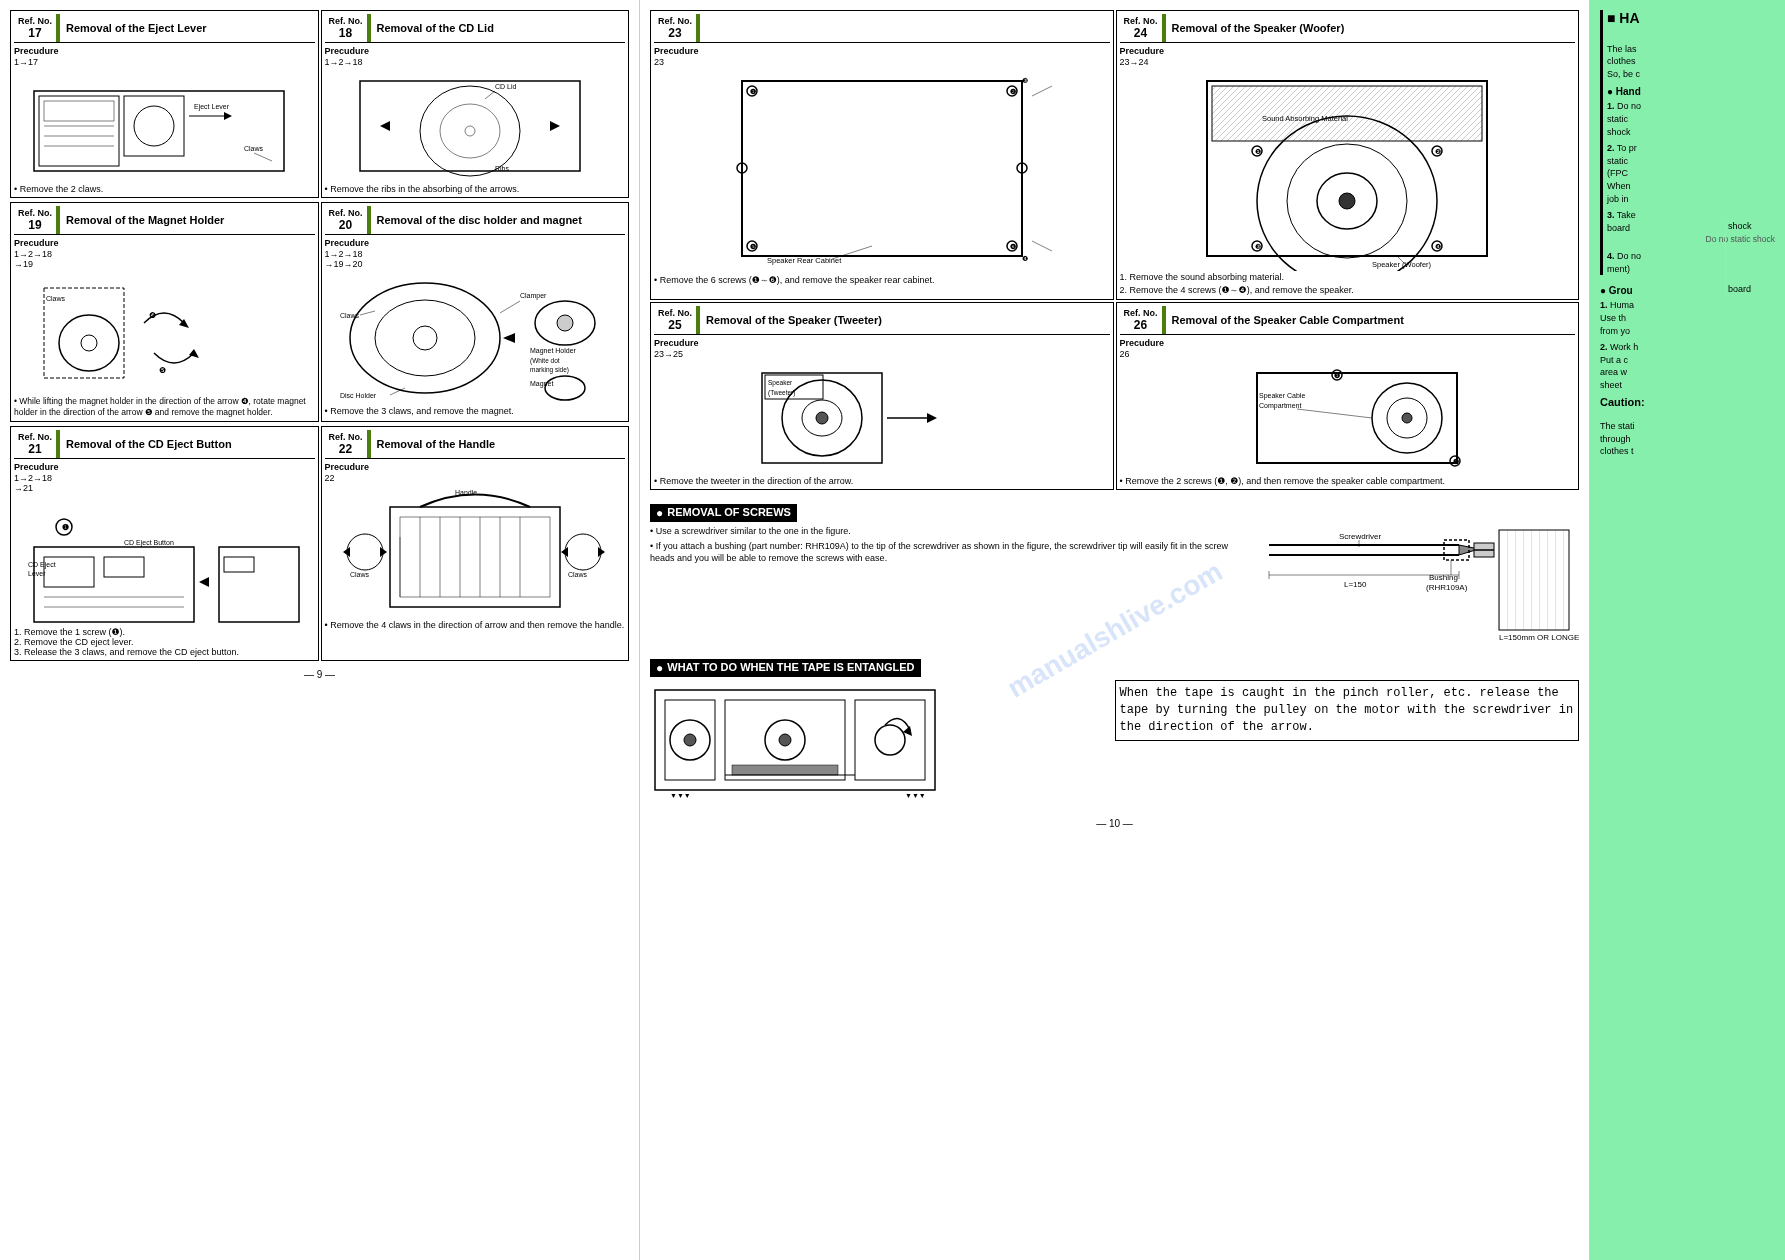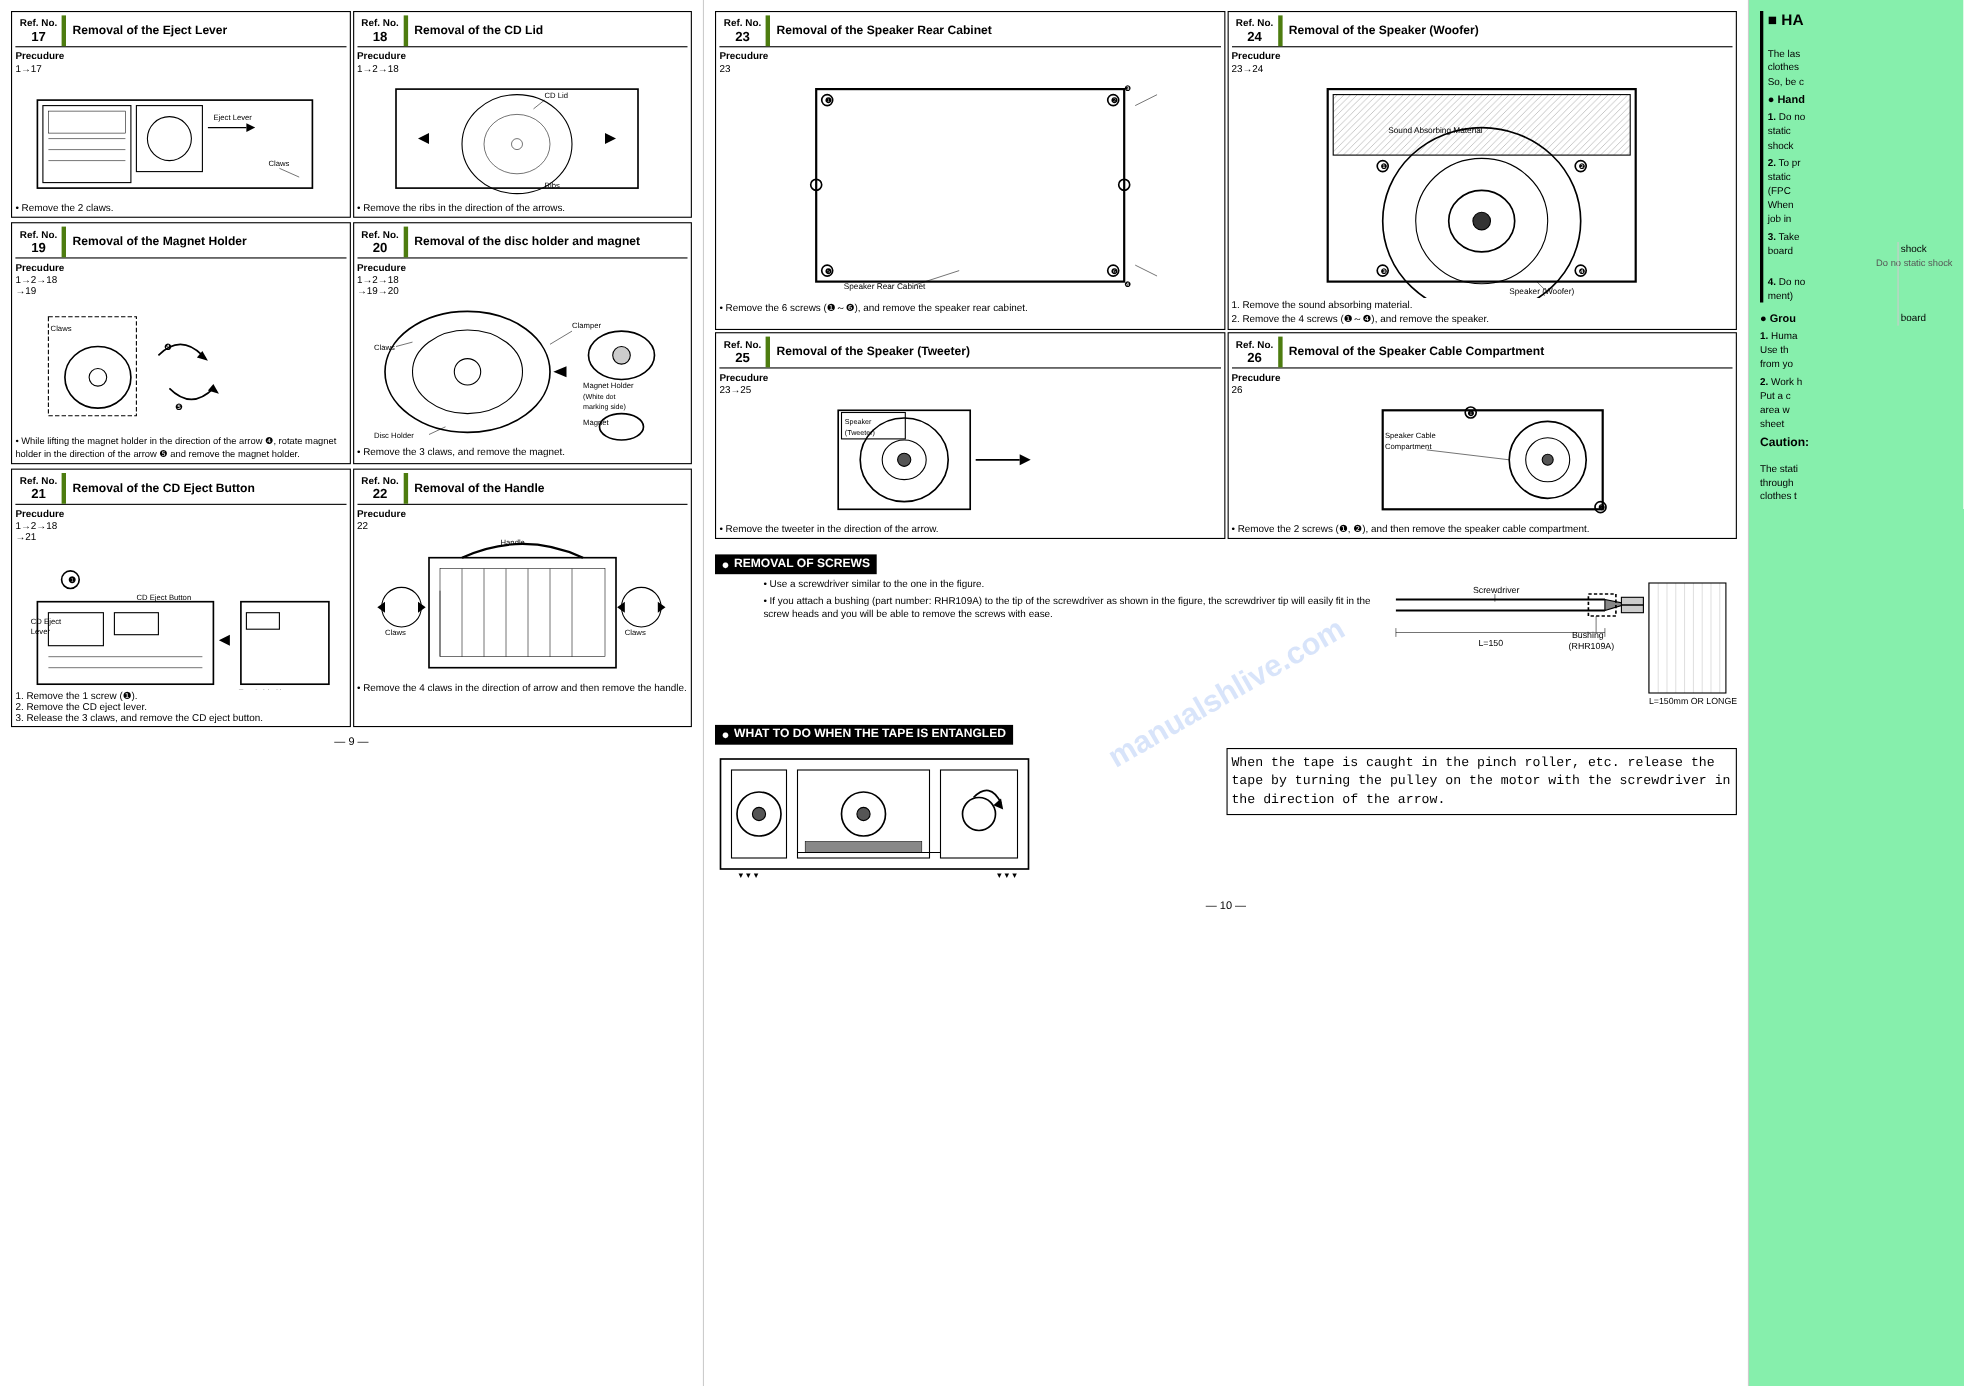--- a/index.html
+++ b/index.html
@@ -260,21 +260,21 @@
 
             <text x="155" y="18" font-size="7">CD Lid</text>
             <line x1="155" y1="20" x2="145" y2="28" stroke="#000" stroke-width="0.5"></line>
 
             <text x="155" y="100" font-size="7">Ribs</text>
 
             <polygon points="40,55 50,50 50,60" fill="#000"></polygon>
             <polygon points="220,55 210,50 210,60" fill="#000"></polygon>
           </svg>
         </div>
-        <div class="caption-text">• Remove the ribs in the direction of the arrows.</div>
+        <div class="caption-text">• Remove the ribs in the absorbing of the arrows.</div>
       </div>
     </div>
 
     <div class="procedures-grid">
 
       <div class="proc-box">
         <div class="proc-header">
           <div class="ref-no-box">
             <div class="ref-no-label">Ref. No.</div>
             <div class="ref-no-value">19</div>
@@ -450,23 +450,20 @@
   <div class="middle-page">
     <div class="watermark">manualshlive.com</div>
 
     <div class="middle-grid">
 
       <div class="proc-box">
         <div class="proc-header">
           <div class="ref-no-box">
             <div class="ref-no-label">Ref. No.</div>
             <div class="ref-no-value">23</div>
-          </div>
-          <div class="proc-title-box">
-            <span class="proc-title">Removal of the Speaker Rear Cabinet</span>
           </div>
         </div>
         <div class="procedure-label">Precudure</div>
         <div class="procedure-steps">23</div>
         <div class="diagram-area">
           <svg width="340" height="200">
 
             <rect x="30" y="10" width="280" height="175" fill="none" stroke="#000" stroke-width="2"></rect>
 
             <circle cx="40" cy="20" r="5" fill="none" stroke="#000" stroke-width="1.5"></circle>
@@ -607,21 +604,21 @@
           </svg>
         </div>
         <div class="caption-text">• Remove the 2 screws (❶, ❷), and then remove the speaker cable compartment.</div>
       </div>
     </div>
 
     <div class="removal-screws">
       <div class="section-header">
         <span>REMOVAL OF SCREWS</span>
       </div>
-      <div style="display:flex; gap: 6px; align-items: flex-start; margin-left: 44px;">
+      <div style="display:flex; gap: 6px; align-items: flex-start;">
         <div style="flex:1;">
           <div class="note-text">• <span>Use a screwdriver similar to the one in the figure.</span></div>
           <div class="note-text">• <span>If you attach a bushing (part number: RHR109A) to the tip of the screwdriver as shown in the figure, the screwdriver tip will easily fit in the screw heads and you will be able to remove the screws with ease.</span></div>
         </div>
         <div style="flex:0 0 320px;">
           <svg width="320" height="120">
 
             <line x1="10" y1="20" x2="200" y2="20" stroke="#000" stroke-width="2"></line>
             <line x1="10" y1="30" x2="200" y2="30" stroke="#000" stroke-width="2"></line>
 

